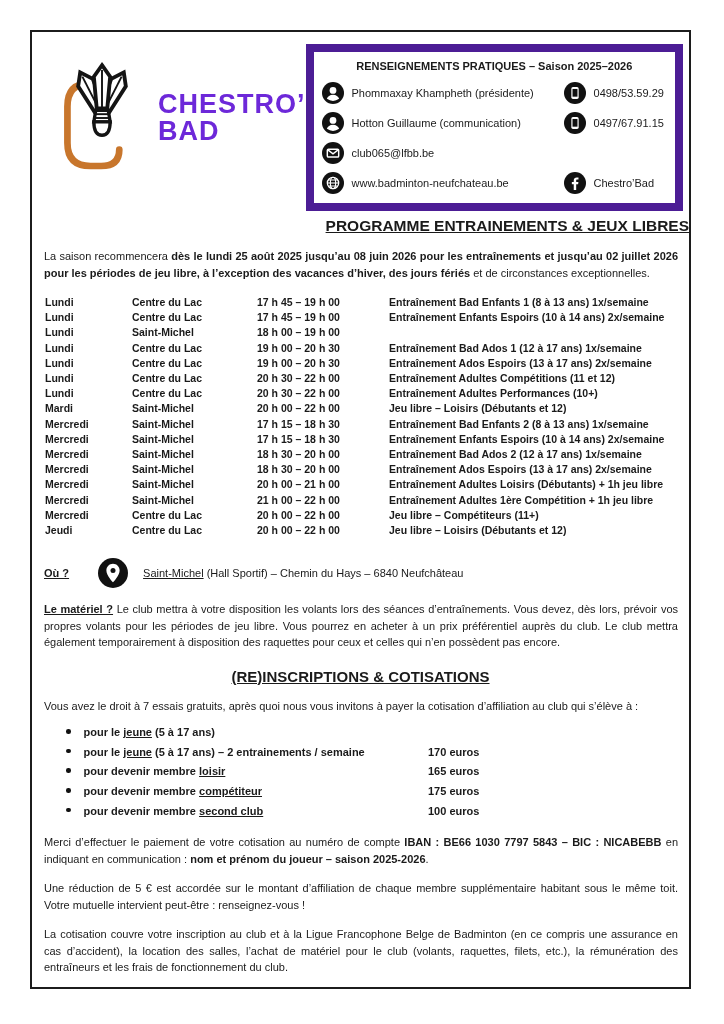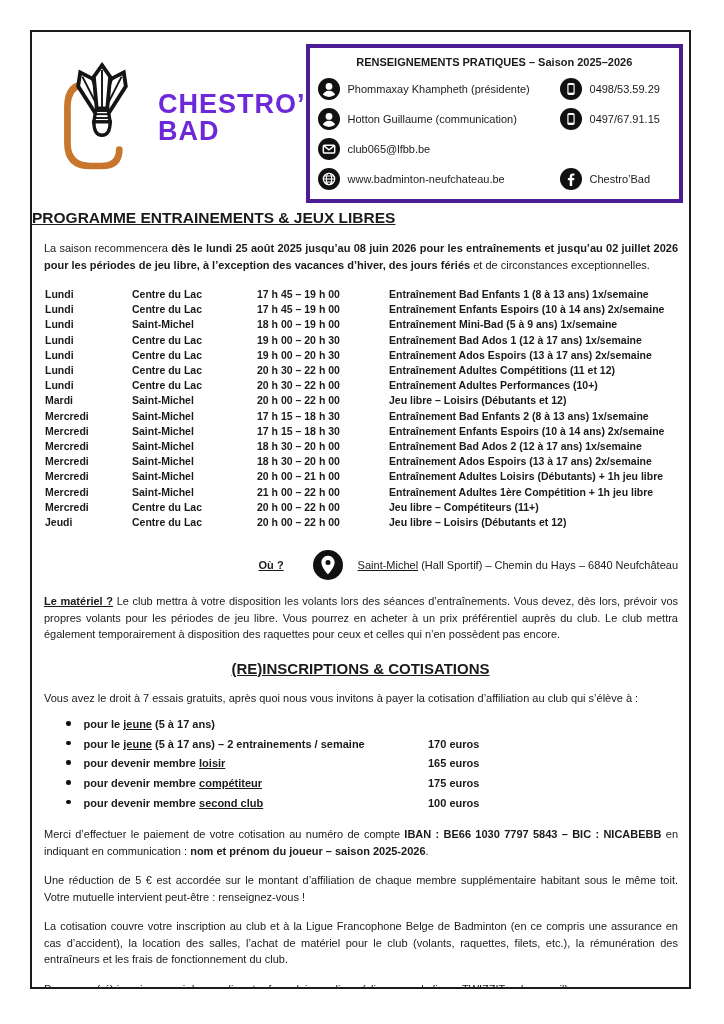--- a/index.html
+++ b/index.html
@@ -3,35 +3,35 @@
 <meta charset="utf-8">
 <style>
   html,body{margin:0;padding:0;background:#fff;}
   body{width:724px;height:1024px;position:relative;font-family:"Liberation Sans",sans-serif;color:#1a1a1a;}
   .page{position:absolute;left:30px;top:30px;width:661px;height:959px;border:2px solid #1c1c1c;background:#fff;overflow:hidden;box-sizing:border-box;padding:0;}
   
   .header{display:flex;justify-content:space-between;align-items:flex-start;padding:12px 6px 0 22px;height:162px;box-sizing:border-box;}
   .logo{display:flex;align-items:center;gap:8px;margin-top:16px;}
   .logo svg{display:block;}
   .logo-text{font-weight:700;font-size:27px;line-height:1.0;letter-spacing:1px;color:#6d28d9;}
-  .contact-box{border:4px solid #4c1d95;width:392px;box-sizing:border-box;padding:7px 8px 5px 8px;margin-top:0;}
+  .contact-box{border:8px solid #4c1d95;width:392px;box-sizing:border-box;padding:7px 8px 5px 8px;margin-top:0;}
   .contact-title{text-align:center;font-weight:700;font-size:11px;margin:1px 0 6px 0;}
   .contact-row{display:grid;grid-template-columns:30px 212px 30px 1fr;align-items:center;height:30px;}
   .cicon{width:22px;height:22px;}
   .ctext{font-size:11px;}
   
-  .main-title{text-align:left;font-weight:700;font-size:15.5px;text-decoration:underline;margin-top:15px;}
+  .main-title{text-align:right;font-weight:700;font-size:15.5px;text-decoration:underline;margin-top:23px;}
   .para{margin:13px 11px 0 12px;font-size:11px;line-height:1.5;text-align:justify;}
   .b{font-weight:700;}
   .u{text-decoration:underline;}
   
   .schedule{margin:14px 0 0 13px;font-weight:700;font-size:10.5px;}
   .sched-row{display:grid;grid-template-columns:87px 125px 132px 1fr;line-height:15.2px;white-space:nowrap;}
   
-  .where{display:flex;align-items:center;gap:15px;margin:20px 11px 12px 12px;justify-content:flex-end;}
+  .where{display:flex;align-items:center;gap:15px;margin:20px 11px 12px 12px;}
   .where-label{font-weight:700;font-size:11px;text-decoration:underline;flex:0 0 auto;}
   .where-icon{width:30px;height:30px;flex:0 0 auto;margin-left:14px;}
   .where-lines{font-size:11px;line-height:1.55;}
   
   .section-title{text-align:center;font-weight:700;font-size:15px;text-decoration:underline;margin-top:17px;}
   
   .fees{margin:9px 11px 0 34px;}
   .fee-row{display:grid;grid-template-columns:362px 1fr;font-weight:700;font-size:11px;line-height:19.6px;}
   .fee-label::before{content:"";display:inline-block;width:4.5px;height:4.5px;border-radius:50%;background:#111;margin-right:13px;vertical-align:2.5px;}
 </style>
@@ -157,21 +157,20 @@
       <div class="sched-row">
         <div>Lundi</div>
         <div>Centre du Lac</div>
         <div>17 h 45 – 19 h 00</div>
         <div>Entraînement Enfants Espoirs (10 à 14 ans) 2x/semaine</div>
       </div>
       <div class="sched-row">
         <div>Lundi</div>
         <div>Saint-Michel</div>
         <div>18 h 00 – 19 h 00</div>
-        <div>Entraînement Mini-Bad (5 à 9 ans) 1x/semaine</div>
       </div>
       <div class="sched-row">
         <div>Lundi</div>
         <div>Centre du Lac</div>
         <div>19 h 00 – 20 h 30</div>
         <div>Entraînement Bad Ados 1 (12 à 17 ans) 1x/semaine</div>
       </div>
       <div class="sched-row">
         <div>Lundi</div>
         <div>Centre du Lac</div>

